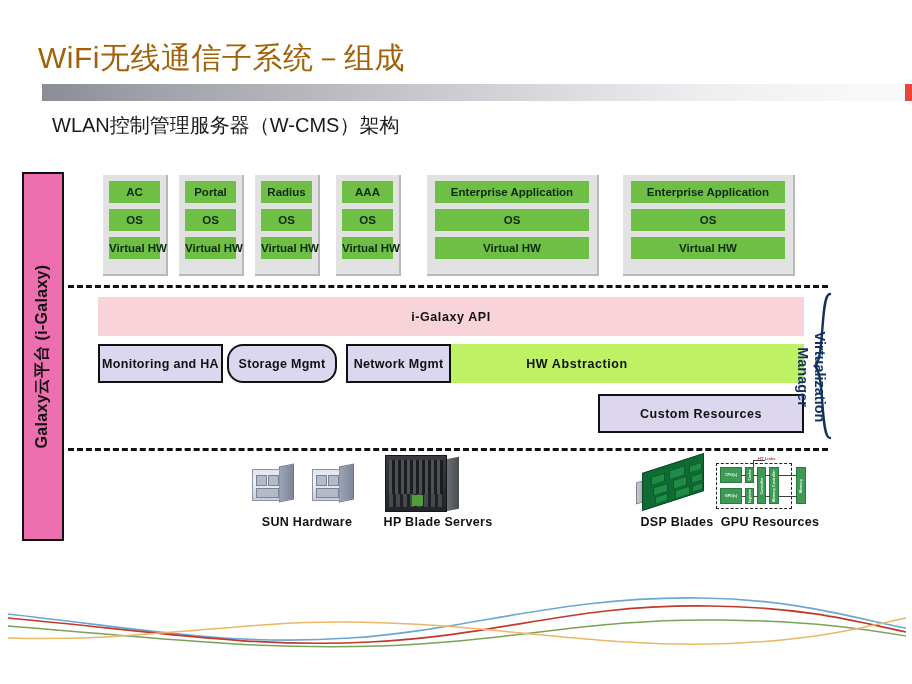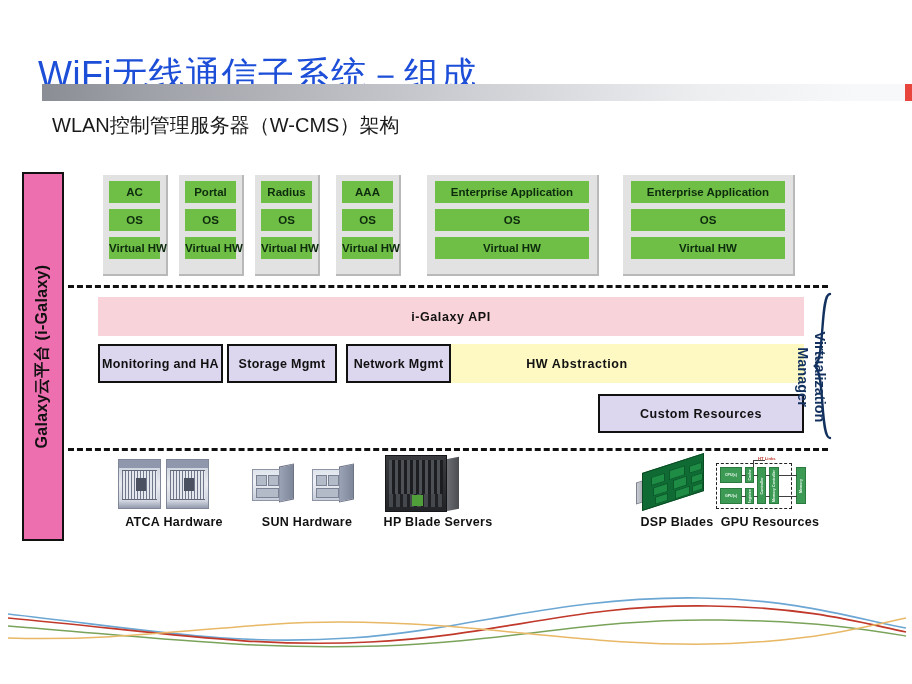--- a/index.html
+++ b/index.html
@@ -13,25 +13,25 @@
     position: relative;
     overflow: hidden;
     font-family: "Liberation Sans", "DejaVu Sans", sans-serif;
     color: #000;
   }
 
   
   .slide-title {
     position: absolute;
     left: 38px;
-    top: 51px;
-    font-size: 36px;
+    top: 38px;
+    font-size: 30px;
     font-weight: 400;
     letter-spacing: 0.5px;
-    color: #1d4ed8;
+    color: #a16207;
     white-space: nowrap;
   }
   .grad-bar {
     position: absolute;
     left: 42px;
     top: 84px;
     width: 866px;
     height: 17px;
     background: linear-gradient(to right, #8b8d94 0%, #9fa1a8 12%, #c9cbd0 46%, #eceef0 76%, #f7f8f9 94%, #f7f8f9 100%);
   }
@@ -142,21 +142,21 @@
     top: 344px;
     width: 706px;
     height: 39px;
   }
   .hw-abs {
     position: absolute;
     left: 252px;
     top: 0;
     width: 454px;
     height: 39px;
-    background: #fef9c3;
+    background: #bef264;
     display: flex;
     align-items: center;
     justify-content: center;
     font-size: 12.5px;
     font-weight: bold;
     color: #111;
     letter-spacing: 0.6px;
   }
   .mgmt-box {
     position: absolute;
@@ -424,57 +424,40 @@
 
 <div class="dash-line dash-top"></div>
 <div class="dash-line dash-bottom"></div>
 
 <div class="api-bar">i-Galaxy  API</div>
 
 <div class="mgmt-row">
   <div class="hw-abs">HW  Abstraction</div>
   <div id="mgmt-boxes">
       <div class="mgmt-box" style="left: 0px; width: 125px;">Monitoring  and HA</div>
-      <div class="mgmt-box" style="left: 129px; width: 110px;">Storage Mgmt</div>
+      <div class="mgmt-box" style="left: 129px; width: 110px; border-radius: 16px;">Storage Mgmt</div>
       <div class="mgmt-box" style="left: 248px; width: 105px;">Network  Mgmt</div>
     </div>
 </div>
 
 <div class="lower-row" id="lower-boxes">
     <div class="purple-box" style="left: 500px; width: 206px;">Custom  Resources</div>
   </div>
 
 <div class="brace">
   <svg width="22" height="148" viewBox="0 0 22 148">
     <path d="M18 2 C8 2 13 66 3 74 C13 82 8 146 18 146" fill="none" stroke="#12315e" stroke-width="2.4" stroke-linecap="round"></path>
   </svg>
 </div>
 <div class="vm-label">
   <span class="vm-label-text">Virtualization
 Manager</span>
 </div>
 
 <div class="hw-row" id="hw-row">
-    <div class="hw-item" style="left: 2px; width: 148px;">
-      <div class="hw-art">
-   <div class="atca-unit" style="left:18px;">
-     <div class="atca-top"></div>
-          <div class="atca-slots"></div>
-     <div class="atca-blk"></div>
-          <div class="atca-foot"></div>
-        </div>
-   <div class="atca-unit" style="left:66px;">
-     <div class="atca-top"></div>
-          <div class="atca-slots"></div>
-     <div class="atca-blk"></div>
-          <div class="atca-foot"></div>
-        </div>
-      </div>
-      <div class="hw-caption">ATCA Hardware</div>
-    </div>
     <div class="hw-item" style="left: 140px; width: 138px;">
       <div class="hw-art">
         <div class="sun-unit" style="left:14px;">
     <div class="sun-side"></div>
     <div class="sun-face">
       <div class="sun-bay" style="left:3px;top:5px;width:9px;height:9px;"></div>
       <div class="sun-bay" style="left:15px;top:5px;width:9px;height:9px;"></div>
       <div class="sun-bay" style="left:3px;top:18px;width:21px;height:8px;"></div>
     </div>
         </div>

